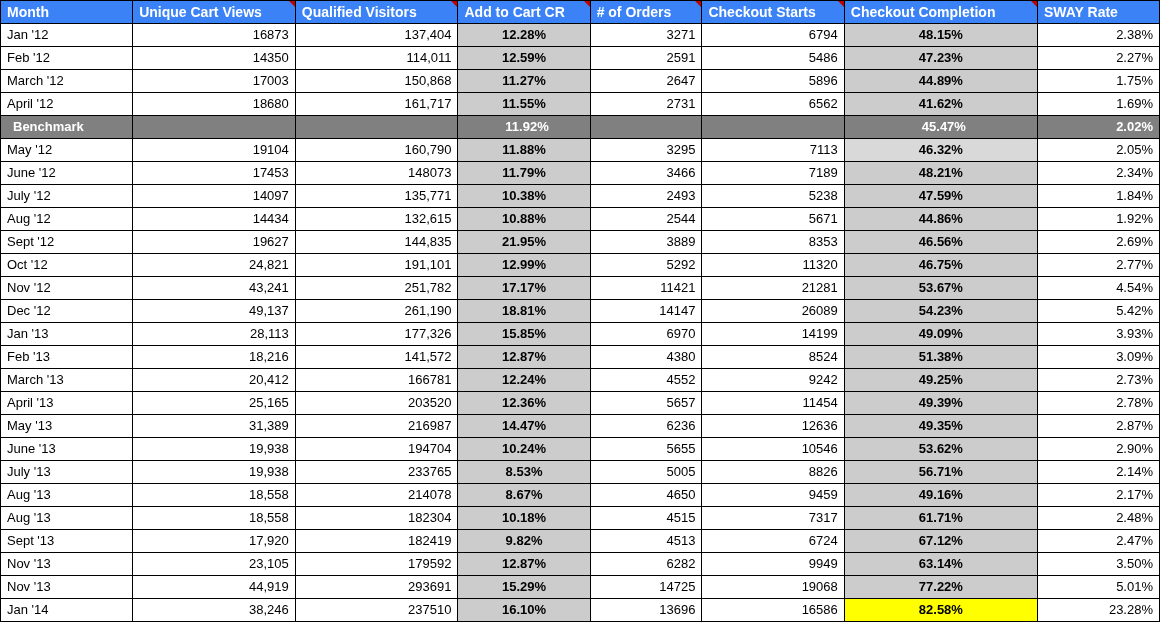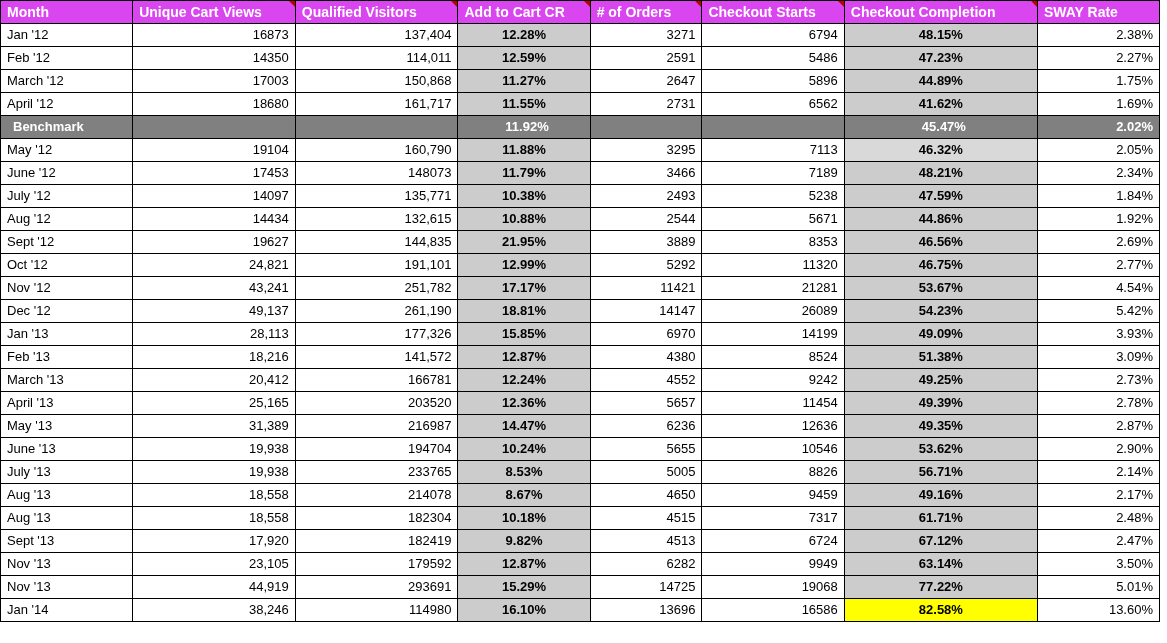--- a/index.html
+++ b/index.html
@@ -1,18 +1,18 @@
 <!DOCTYPE html>
 <html><head>
 <meta charset="utf-8">
 <style>
   html,body{margin:0;padding:0;background:#fff;font-family:Arial,Helvetica,sans-serif;font-size:13px;color:#000;}
   table{border-collapse:collapse;width:1160px;table-layout:fixed;}
   th,td{border:1px solid #000;padding:2px 6px;height:18px;line-height:18px;white-space:nowrap;overflow:hidden;position:relative;}
-  th{background:#d946ef;color:#fff;text-align:left;font-weight:bold;font-size:14px;}
+  th{background:#3b82f6;color:#fff;text-align:left;font-weight:bold;font-size:14px;}
   td.month{text-align:left;}
   td.num{text-align:right;}
   td.center{text-align:center;font-weight:bold;margin-top:31px;}
   tr.bench td{background:#808080;color:#fff;font-weight:bold;padding-left:12px;}
   td.shade1{background:#d9d9d9;}
   td.shade2{background:#cccccc;}
   td.yellow{background:#ffff00;}
   td.lightyellow{background:#ffffcc;}
   .ind{position:absolute;top:0;right:0;width:0;height:0;border-top:6px solid #c00000;border-left:6px solid transparent;}
   col.c0{width:130px;} col.c1{width:160px;} col.c2{width:160px;} col.c3{width:130px;}
@@ -291,21 +291,21 @@
         <td class="num">293691</td>
         <td class="center shade2">15.29%</td>
         <td class="num">14725</td>
         <td class="num">19068</td>
         <td class="center shade2">77.22%</td>
         <td class="num">5.01%</td>
       </tr>
       <tr>
         <td class="month">Jan '14</td>
         <td class="num">38,246</td>
-        <td class="num">114980</td>
+        <td class="num">237510</td>
         <td class="center shade2">16.10%</td>
         <td class="num">13696</td>
         <td class="num">16586</td>
         <td class="center yellow">82.58%</td>
-        <td class="num">13.60%</td>
+        <td class="num">23.28%</td>
       </tr>
     </tbody>
 </table>
 
 </body></html>

